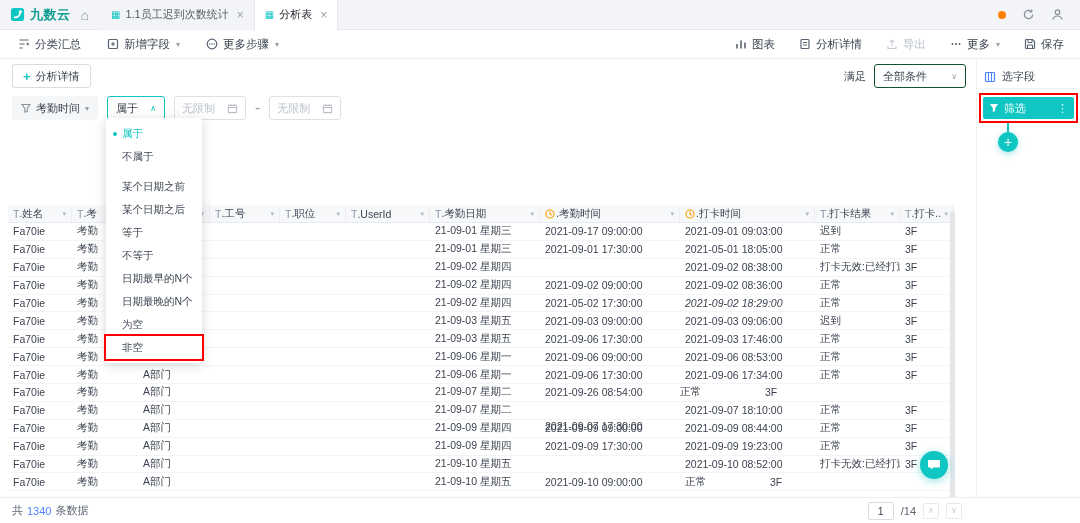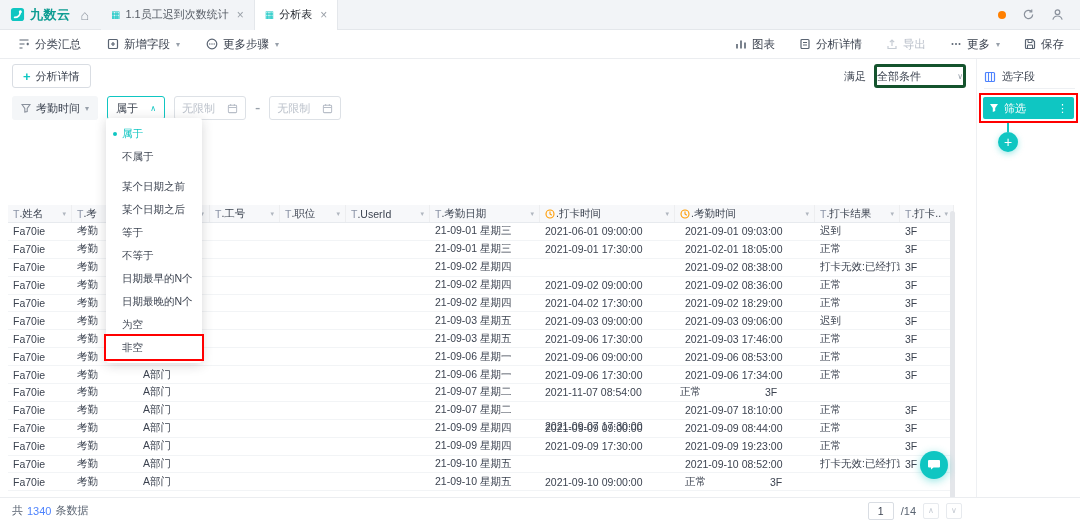--- a/index.html
+++ b/index.html
@@ -34,22 +34,22 @@
 
   
   .workspace{position:absolute;top:59px;left:0;right:0;bottom:26px}
   .main{position:absolute;top:0;left:0;right:104px;bottom:0;background:#fff}
 
   .filterbar{position:absolute;top:5px;left:12px;right:10px;height:24px;display:flex;align-items:center}
   .add-cond{display:inline-flex;align-items:center;gap:5px;height:24px;padding:0 10px;background:#fff;
             border:1px solid #d9dde3;border-radius:3px;font-size:11px;color:#3c4350;cursor:pointer;font-family:inherit}
   .plus-ic{color:var(--teal);font-size:13px;font-weight:bold;line-height:1}
   .match{margin-left:auto;display:flex;align-items:center;gap:8px;font-size:11px}
-  .selectbox{width:92px;height:24px;border:3px solid #14532d;border-radius:3px;display:flex;
-             align-items:center;padding:0 0;cursor:pointer;background:#fff}
+  .selectbox{width:92px;height:24px;border:1px solid #14532d;border-radius:3px;display:flex;
+             align-items:center;padding:0 8px;cursor:pointer;background:#fff}
   .sb-caret{margin-left:auto;color:#98a0aa;font-size:8px}
 
   .condrow{position:absolute;top:37px;left:12px;height:24px;display:flex;align-items:center;gap:9px}
   .chip{display:flex;align-items:center;gap:5px;height:24px;padding:0 9px;background:#f4f6f8;
         border-radius:3px;font-size:11px;cursor:pointer}
   .chip-caret{color:#98a0aa;font-size:8px}
   .op-select{width:58px;height:24px;border:1px solid var(--teal);border-radius:3px;display:flex;
              align-items:center;padding:0 8px;font-size:11px;cursor:pointer;background:#fff}
   .op-caret{margin-left:auto;color:var(--teal);font-size:8px}
   .date-input{width:72px;height:24px;border:1px solid #dde1e6;border-radius:3px;display:flex;
@@ -304,71 +304,71 @@
           <div class="th" style="width: 84px;">
             <span class="t-badge">T</span>
             <span class="th-label">.UserId</span>
             <span class="th-caret">▾</span>
           </div>
           <div class="th" style="width: 110px;">
             <span class="t-badge">T</span>
             <span class="th-label">.考勤日期</span>
             <span class="th-caret">▾</span>
           </div>
+          <div class="th" style="width: 140px;">
+            <svg class="clock" width="10" height="10" viewBox="0 0 10 10">
+              <circle cx="5" cy="5" r="4" fill="none" stroke="#ff9c00" stroke-width="1.1"></circle>
+              <path d="M5 2.6V5l1.8 1.2" fill="none" stroke="#ff9c00" stroke-width="1.1"></path>
+            </svg>
+            <span class="th-label">.考勤时间</span>
+            <span class="th-caret">▾</span>
+          </div>
           <div class="th" style="width: 135px;">
             <svg class="clock" width="10" height="10" viewBox="0 0 10 10">
               <circle cx="5" cy="5" r="4" fill="none" stroke="#ff9c00" stroke-width="1.1"></circle>
               <path d="M5 2.6V5l1.8 1.2" fill="none" stroke="#ff9c00" stroke-width="1.1"></path>
             </svg>
             <span class="th-label">.打卡时间</span>
             <span class="th-caret">▾</span>
           </div>
-          <div class="th" style="width: 140px;">
-            <svg class="clock" width="10" height="10" viewBox="0 0 10 10">
-              <circle cx="5" cy="5" r="4" fill="none" stroke="#ff9c00" stroke-width="1.1"></circle>
-              <path d="M5 2.6V5l1.8 1.2" fill="none" stroke="#ff9c00" stroke-width="1.1"></path>
-            </svg>
-            <span class="th-label">.考勤时间</span>
-            <span class="th-caret">▾</span>
-          </div>
           <div class="th" style="width: 85px;">
             <span class="t-badge">T</span>
             <span class="th-label">.打卡结果</span>
             <span class="th-caret">▾</span>
           </div>
           <div class="th" style="width: 54px;">
             <span class="t-badge">T</span>
             <span class="th-label">.打卡...</span>
             <span class="th-caret">▾</span>
           </div>
         </div>
       <div class="tbody">
           <div class="tr">
             <div class="td" style="width: 64px;">Fa70ie</div>
             <div class="td" style="width: 66px;">考勤</div>
             <div class="td" style="width: 72px;"></div>
             <div class="td" style="width: 70px;"></div>
             <div class="td" style="width: 66px;"></div>
             <div class="td" style="width: 84px;"></div>
             <div class="td" style="width: 110px;">21-09-01 星期三</div>
-            <div class="td" style="width: 140px;">2021-06-01 09:00:00</div>
+            <div class="td" style="width: 140px;">2021-09-17 09:00:00</div>
             <div class="td" style="width: 135px;">2021-09-01 09:03:00</div>
             <div class="td" style="width: 85px;">迟到</div>
             <div class="td" style="width: 54px;">3F</div>
           </div>
           <div class="tr">
             <div class="td" style="width: 64px;">Fa70ie</div>
             <div class="td" style="width: 66px;">考勤</div>
             <div class="td" style="width: 72px;"></div>
             <div class="td" style="width: 70px;"></div>
             <div class="td" style="width: 66px;"></div>
             <div class="td" style="width: 84px;"></div>
             <div class="td" style="width: 110px;">21-09-01 星期三</div>
             <div class="td" style="width: 140px;">2021-09-01 17:30:00</div>
-            <div class="td" style="width: 135px;">2021-02-01 18:05:00</div>
+            <div class="td" style="width: 135px;">2021-05-01 18:05:00</div>
             <div class="td" style="width: 85px;">正常</div>
             <div class="td" style="width: 54px;">3F</div>
           </div>
           <div class="tr">
             <div class="td" style="width: 64px;">Fa70ie</div>
             <div class="td" style="width: 66px;">考勤</div>
             <div class="td" style="width: 72px;"></div>
             <div class="td" style="width: 70px;"></div>
             <div class="td" style="width: 66px;"></div>
             <div class="td" style="width: 84px;"></div>
@@ -392,22 +392,22 @@
             <div class="td" style="width: 54px;">3F</div>
           </div>
           <div class="tr">
             <div class="td" style="width: 64px;">Fa70ie</div>
             <div class="td" style="width: 66px;">考勤</div>
             <div class="td" style="width: 72px;"></div>
             <div class="td" style="width: 70px;"></div>
             <div class="td" style="width: 66px;"></div>
             <div class="td" style="width: 84px;"></div>
             <div class="td" style="width: 110px;">21-09-02 星期四</div>
-            <div class="td" style="width: 140px;">2021-04-02 17:30:00</div>
-            <div class="td" style="width: 135px;">2021-09-02 18:29:00</div>
+            <div class="td" style="width: 140px;">2021-05-02 17:30:00</div>
+            <div class="td" style="width: 135px; font-style: italic;">2021-09-02 18:29:00</div>
             <div class="td" style="width: 85px;">正常</div>
             <div class="td" style="width: 54px;">3F</div>
           </div>
           <div class="tr">
             <div class="td" style="width: 64px;">Fa70ie</div>
             <div class="td" style="width: 66px;">考勤</div>
             <div class="td" style="width: 72px;"></div>
             <div class="td" style="width: 70px;"></div>
             <div class="td" style="width: 66px;"></div>
             <div class="td" style="width: 84px;"></div>
@@ -457,21 +457,21 @@
             <div class="td" style="width: 54px;">3F</div>
           </div>
           <div class="tr">
             <div class="td" style="width: 64px;">Fa70ie</div>
             <div class="td" style="width: 66px;">考勤</div>
             <div class="td" style="width: 72px;">A部门</div>
             <div class="td" style="width: 70px;"></div>
             <div class="td" style="width: 66px;"></div>
             <div class="td" style="width: 84px;"></div>
             <div class="td" style="width: 110px;">21-09-07 星期二</div>
-            <div class="td" style="width: 135px;">2021-11-07 08:54:00</div>
+            <div class="td" style="width: 135px;">2021-09-26 08:54:00</div>
             <div class="td" style="width: 85px;">正常</div>
             <div class="td" style="width: 54px;">3F</div>
           </div>
           <div class="tr">
             <div class="td" style="width: 64px;">Fa70ie</div>
             <div class="td" style="width: 66px;">考勤</div>
             <div class="td" style="width: 72px;">A部门</div>
             <div class="td" style="width: 70px;"></div>
             <div class="td" style="width: 66px;"></div>
             <div class="td" style="width: 84px;"></div>

